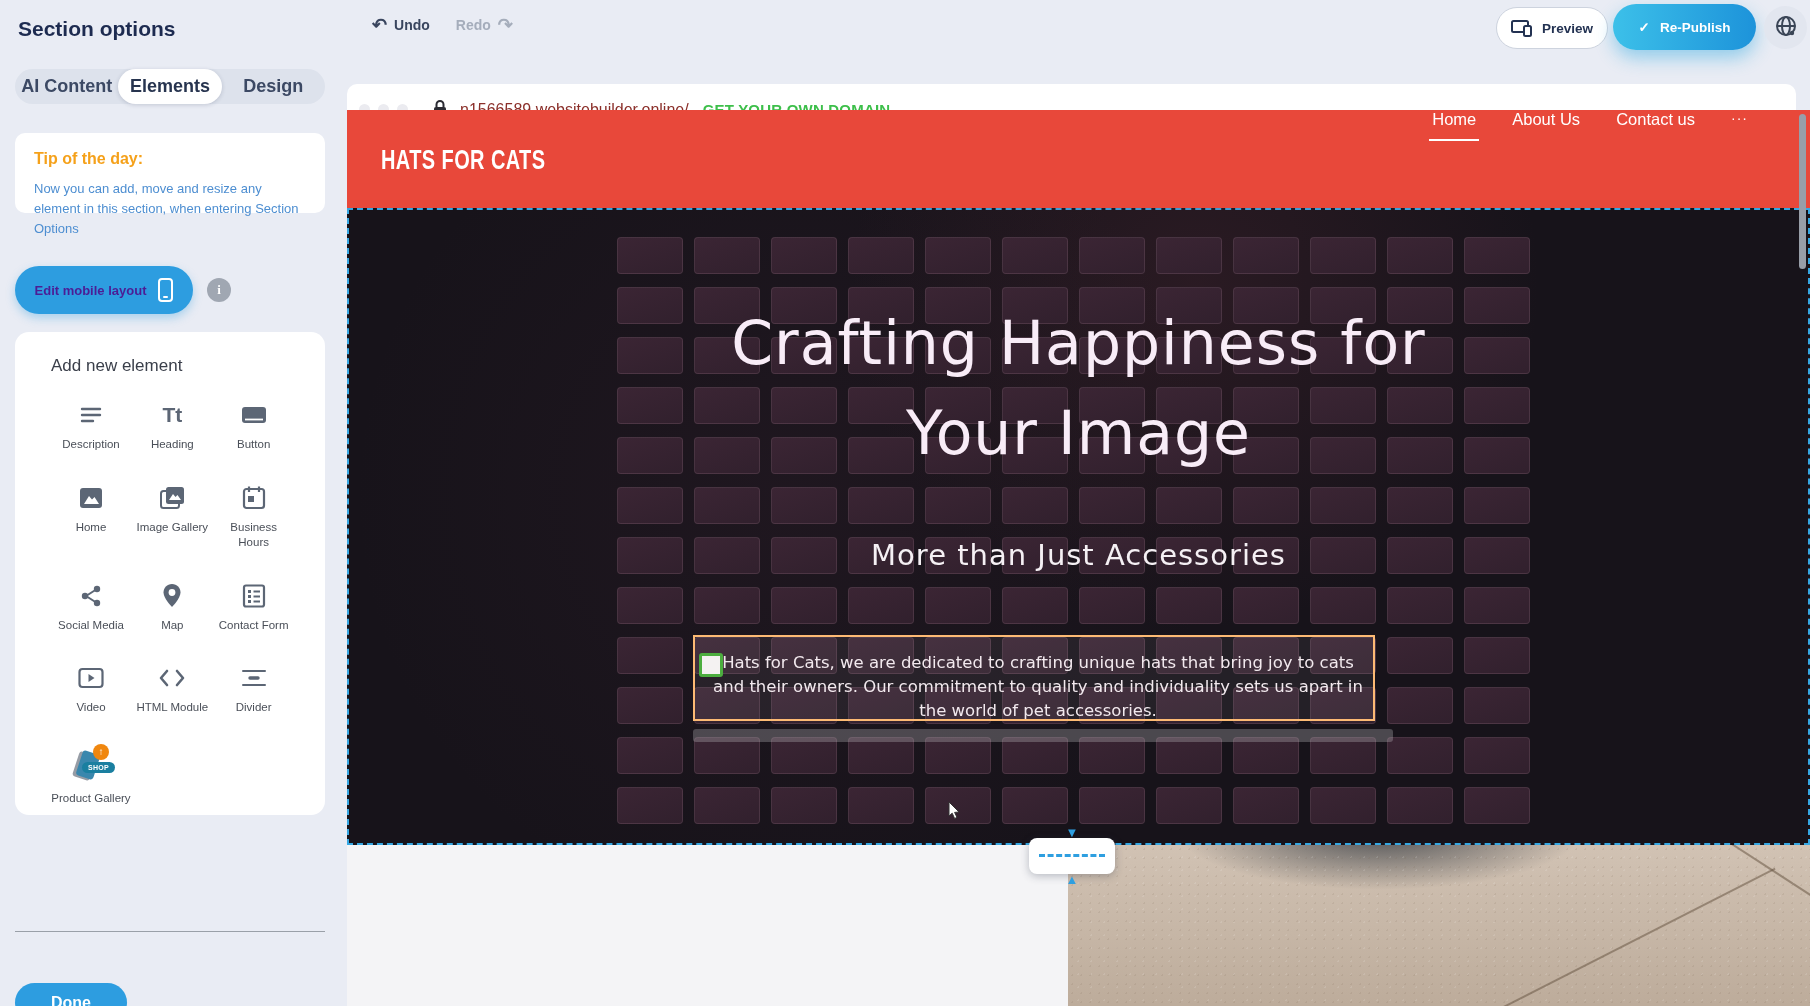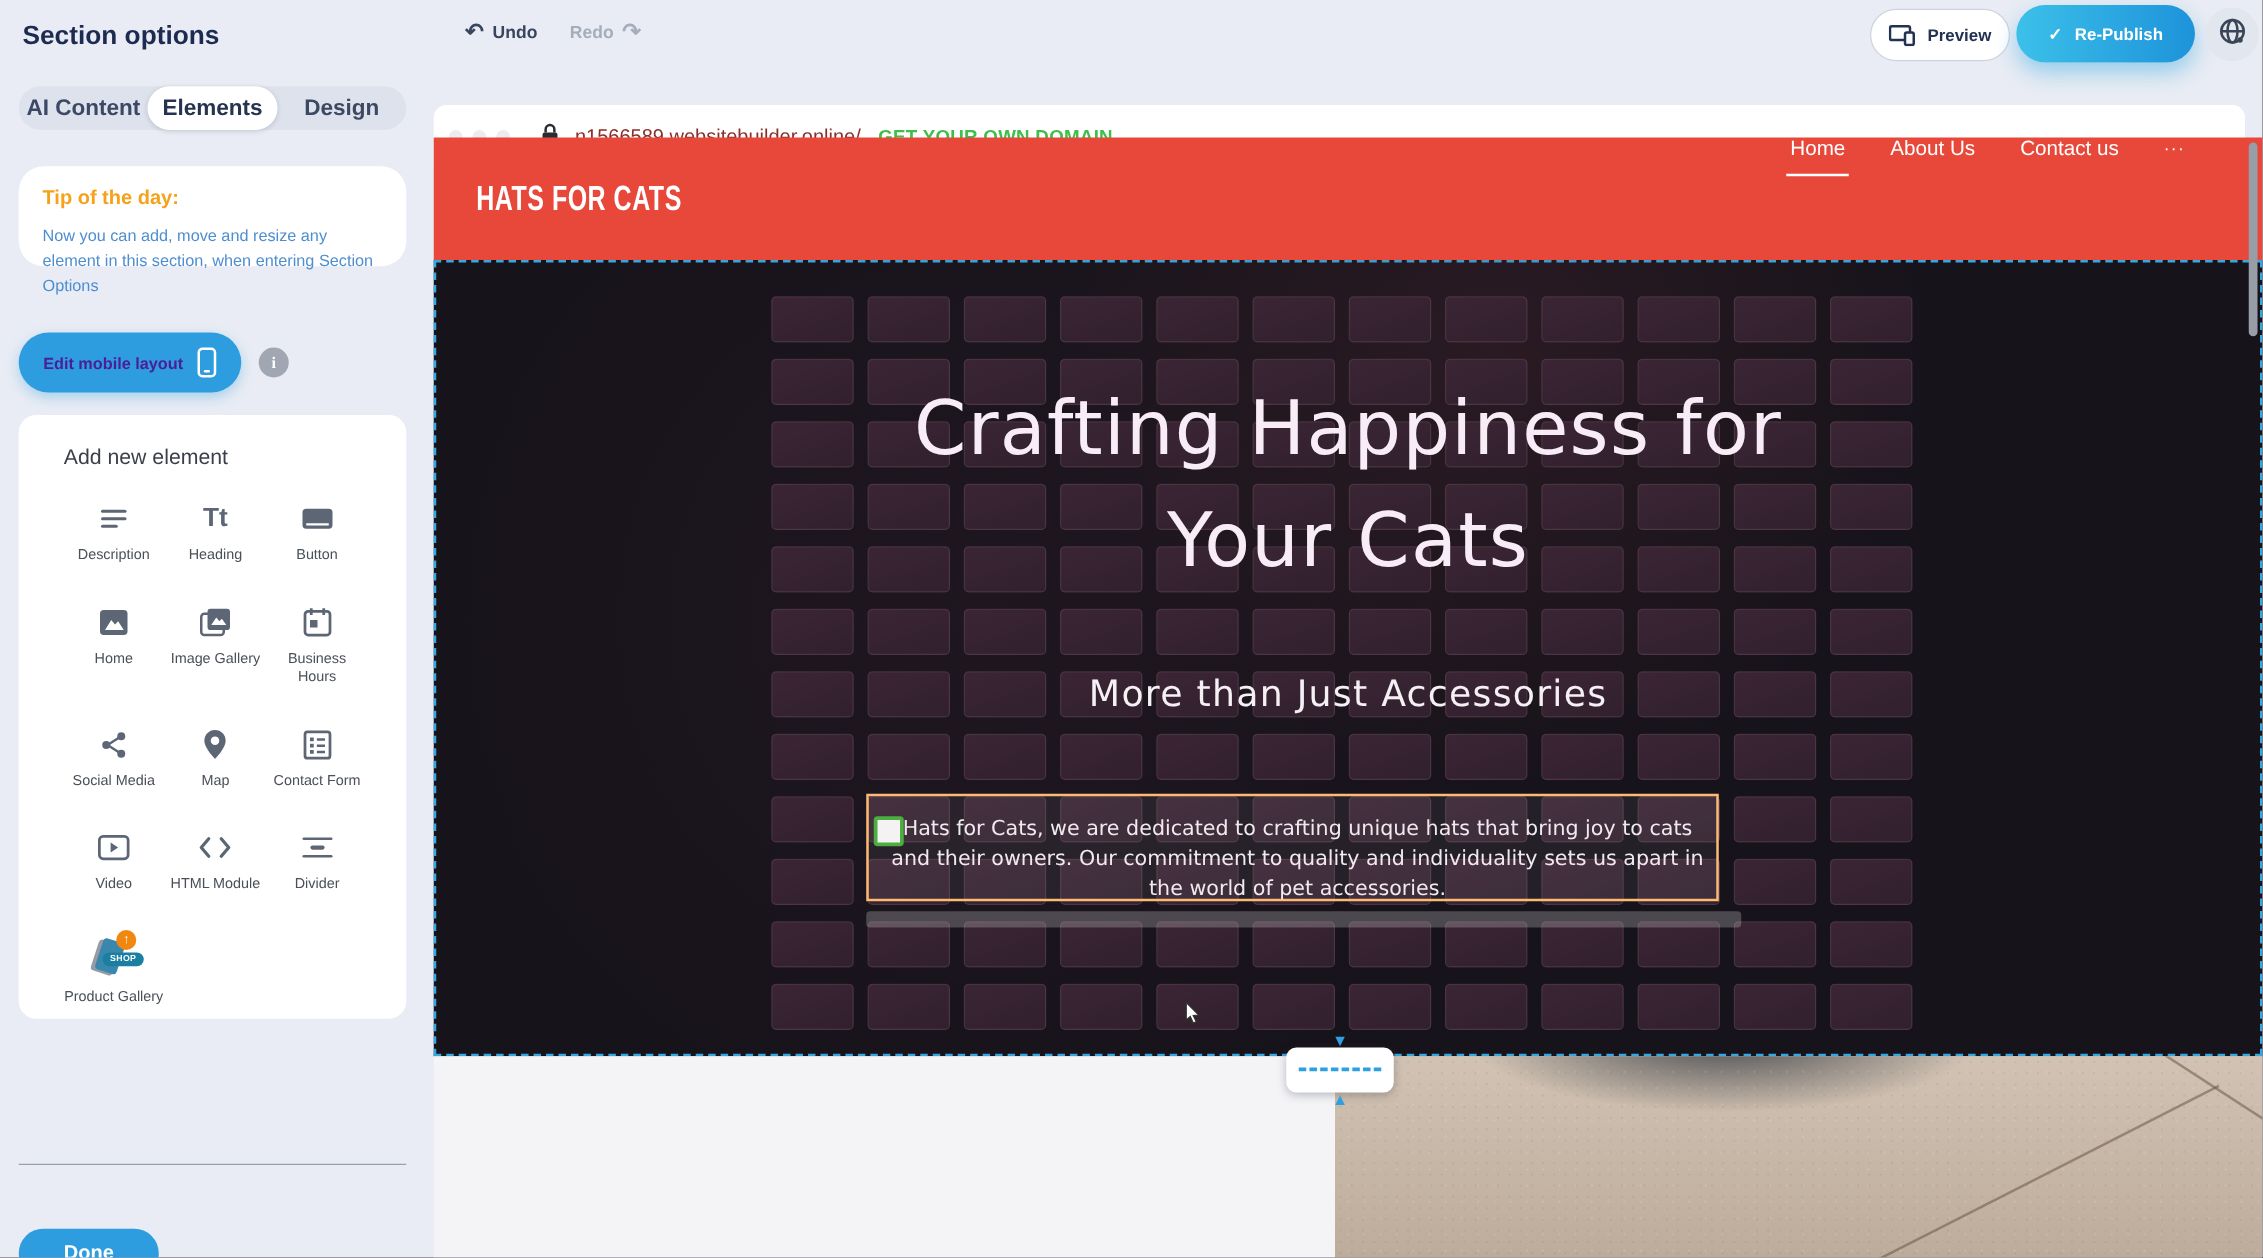--- a/index.html
+++ b/index.html
@@ -23,21 +23,21 @@
   .globe-btn { position:absolute; left:1764px; top:6px; width:43px; height:43px; border-radius:50%;
     background:#e2e6ef; display:flex; align-items:center; justify-content:center; cursor:pointer; }
 
   
   .tabs { position:absolute; left:15px; top:69px; width:310px; height:35px; background:#dde2ec;
     border-radius:18px; display:flex; align-items:center; }
   .tab { flex:1; height:35px; display:flex; align-items:center; justify-content:center;
     font-size:18px; font-weight:700; color:#3c4964; border-radius:18px; cursor:pointer; }
   .tab.active { background:#fff; color:#27344f; box-shadow:0 1px 4px rgba(30,40,70,.18); }
 
-  .tip-card { position:absolute; left:15px; top:133px; width:310px; height:80px; background:#fff; border-radius:20px; }
+  .tip-card { position:absolute; left:15px; top:133px; width:310px; height:80px; background:#fff; border-radius:10px; }
   .tip-title { position:absolute; left:19px; top:17px; font-size:16px; font-weight:700; color:#f5a11a; }
   .tip-body { position:absolute; left:19px; top:46px; width:265px; font-size:13px; line-height:1.55; color:#4d8ed1; }
 
   .edit-mobile-btn { position:absolute; left:15px; top:266px; width:178px; height:48px; border-radius:24px;
     background:#2d9de0; color:#4c1d95; display:flex; align-items:center; justify-content:center; gap:12px;
     font-size:13px; font-weight:700; cursor:pointer; box-shadow:0 4px 10px rgba(45,157,224,.35); }
   .phone-icon { width:15px; height:24px; border:2px solid #fff; border-radius:4px; position:relative; }
   .phone-icon:after { content:""; position:absolute; left:3px; right:3px; bottom:2px; height:2px; background:#fff; border-radius:1px; }
   .info-btn { position:absolute; left:207px; top:278px; width:24px; height:24px; border-radius:50%;
     background:#a0a7b2; color:#fff; font-size:13px; font-weight:700; display:flex; align-items:center;
@@ -526,21 +526,21 @@
           <div class="hero-tile"></div>
           <div class="hero-tile"></div>
           <div class="hero-tile"></div>
           <div class="hero-tile"></div>
           <div class="hero-tile"></div>
           <div class="hero-tile"></div>
         </div>
 
       <div class="hero-title">
         <div>Crafting Happiness for</div>
-        <div>Your Cats</div>
+        <div>Your Image</div>
       </div>
       <div class="hero-subtitle">More than Just Accessories</div>
 
       <div class="text-element">
         <div class="green-handle"></div>
         <div class="para">Hats for Cats, we are dedicated to crafting unique hats that bring joy to cats and their owners. Our commitment to quality and individuality sets us apart in the world of pet accessories.</div>
       </div>
       <div class="ghost-bar"></div>
 
       <div class="mouse-cursor">

